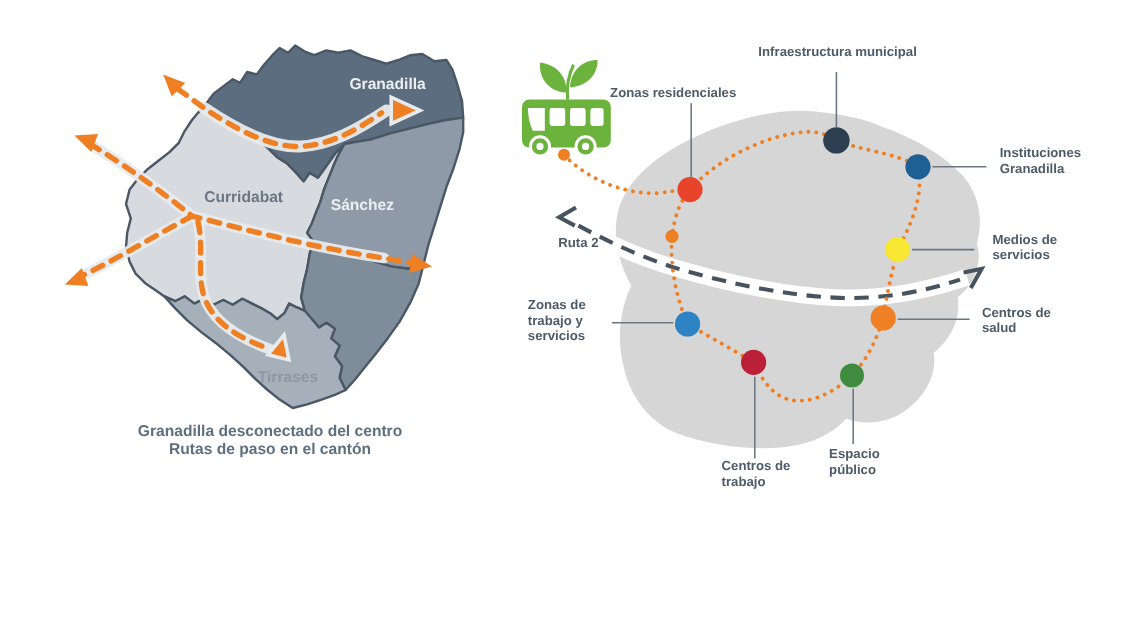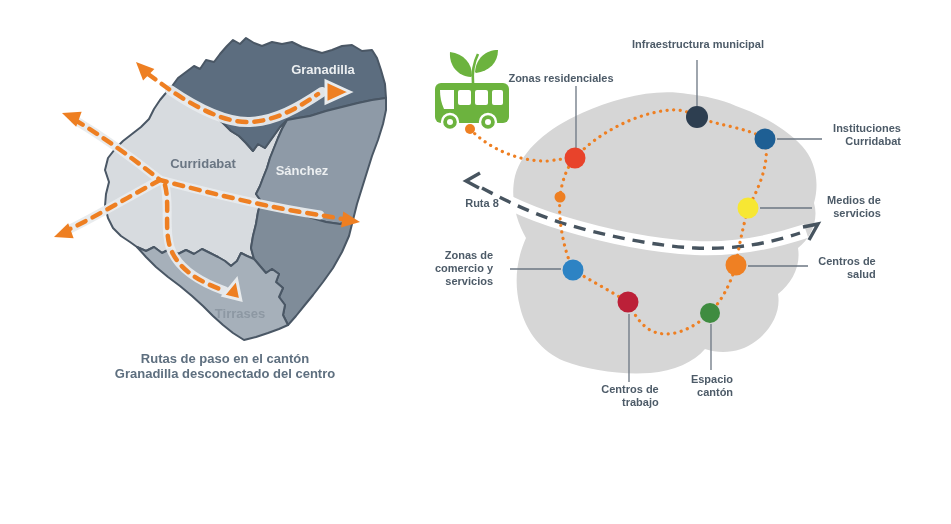--- a/index.html
+++ b/index.html
@@ -1,20 +1,20 @@
 <!DOCTYPE html>
 <html><head>
 <meta charset="utf-8">
 <style>
   html,body{margin:0;padding:0;background:#ffffff;}
   #page{position:relative;width:951px;height:524px;background:#ffffff;overflow:hidden;
         font-family:"Liberation Sans", sans-serif;}
   svg{position:absolute;overflow:visible;}
   .lbl{position:absolute;transform:translate(-50%,-50%);white-space:pre-line;
-       text-align:right;font-size:11px;font-weight:bold;color:#4d5b68;line-height:13px;}
+       text-align:left;font-size:11px;font-weight:bold;color:#4d5b68;line-height:13px;}
   .caption{position:absolute;transform:translate(-50%,0);text-align:center;
        font-size:13px;font-weight:bold;color:#5e6f7f;line-height:15px;}
   .map-label{font-weight:bold;font-size:13px;}
   .dashline{fill:none;stroke-width:3.4;stroke-dasharray:12 8;stroke-linecap:butt;}
   .conn{stroke:#6b7682;stroke-width:1.3;}
 </style>
 </head>
 <body>
 
 <div id="page">
@@ -66,22 +66,22 @@
 
     <g class="map-label" text-anchor="middle">
       <text x="303" y="64" fill="#eceff1">Granadilla</text>
       <text x="183" y="158" fill="#6a7683">Curridabat</text>
       <text x="282" y="165" fill="#eceff1">Sánchez</text>
       <text x="220" y="308" fill="#8d98a3">Tirrases</text>
     </g>
   </svg>
 
   <div class="caption" style="left:225px;top:351px;width:360px;margin-left:-180px;transform:none;">
+    <div>Granadilla desconectado del centro</div>
     <div>Rutas de paso en el cantón</div>
-    <div>Granadilla desconectado del centro</div>
   </div>
 
   <svg style="left:430px;top:10px" width="521" height="440" viewBox="0 0 521 440">
 
     <path d="M258,84 C225,78 185,88 152,103 C118,118 92,140 85,166 C80,188 86,210 96,228 C86,250 84,274 90,297 C96,322 112,342 134,351 C158,360 190,365 220,363 C244,361 264,352 275,339 C292,345 312,342 326,331 C342,319 351,301 348,284 C362,273 371,256 368,238 C381,228 389,210 384,193 C390,172 385,150 372,136 C356,119 332,105 306,96 C291,89 274,86 258,84 Z" fill="#d6d6d6"></path>
 
     <path fill="none" stroke="#ffffff" stroke-width="14" d="M36,170 C70,190 100,204 132,213 C175,226 225,236 265,238 C305,240 340,233 376,221"></path>
     <path class="dashline" d="M52,178 C78,192 104,204 132,213 C175,226 225,236 265,238 C305,240 340,233 370,223" stroke="#47545f"></path>
     <polyline points="50,163 36,171 49,178" fill="none" stroke="#47545f" stroke-width="3.4"></polyline>
     <polyline points="373,217 388,214 379,230" fill="none" stroke="#47545f" stroke-width="3.4"></polyline>
@@ -129,27 +129,27 @@
       <circle cx="20" cy="112" r="8" fill="#6cb33e" stroke="#ffffff" stroke-width="2.4"></circle>
       <circle cx="20" cy="112" r="3" fill="#ffffff"></circle>
       <circle cx="58" cy="112" r="8" fill="#6cb33e" stroke="#ffffff" stroke-width="2.4"></circle>
       <circle cx="58" cy="112" r="3" fill="#ffffff"></circle>
     </g>
   </svg>
 
   <div class="lbl" style="left:561px;top:78px">Zonas residenciales</div>
   <div class="lbl" style="left:698px;top:44px">Infraestructura municipal</div>
   <div class="lbl" style="left:867px;top:135px">Instituciones
-Curridabat</div>
+Granadilla</div>
   <div class="lbl" style="left:854px;top:207px">Medios de
 servicios</div>
   <div class="lbl" style="left:847px;top:268px">Centros de
 salud</div>
   <div class="lbl" style="left:712px;top:386px">Espacio
-cantón</div>
+público</div>
   <div class="lbl" style="left:630px;top:396px">Centros de
 trabajo</div>
   <div class="lbl" style="left:464px;top:268px">Zonas de
-comercio y
+trabajo y
 servicios</div>
-  <div class="lbl" style="left:482px;top:203px">Ruta 8</div>
+  <div class="lbl" style="left:482px;top:203px">Ruta 2</div>
 
 </div>
 
 </body></html>

